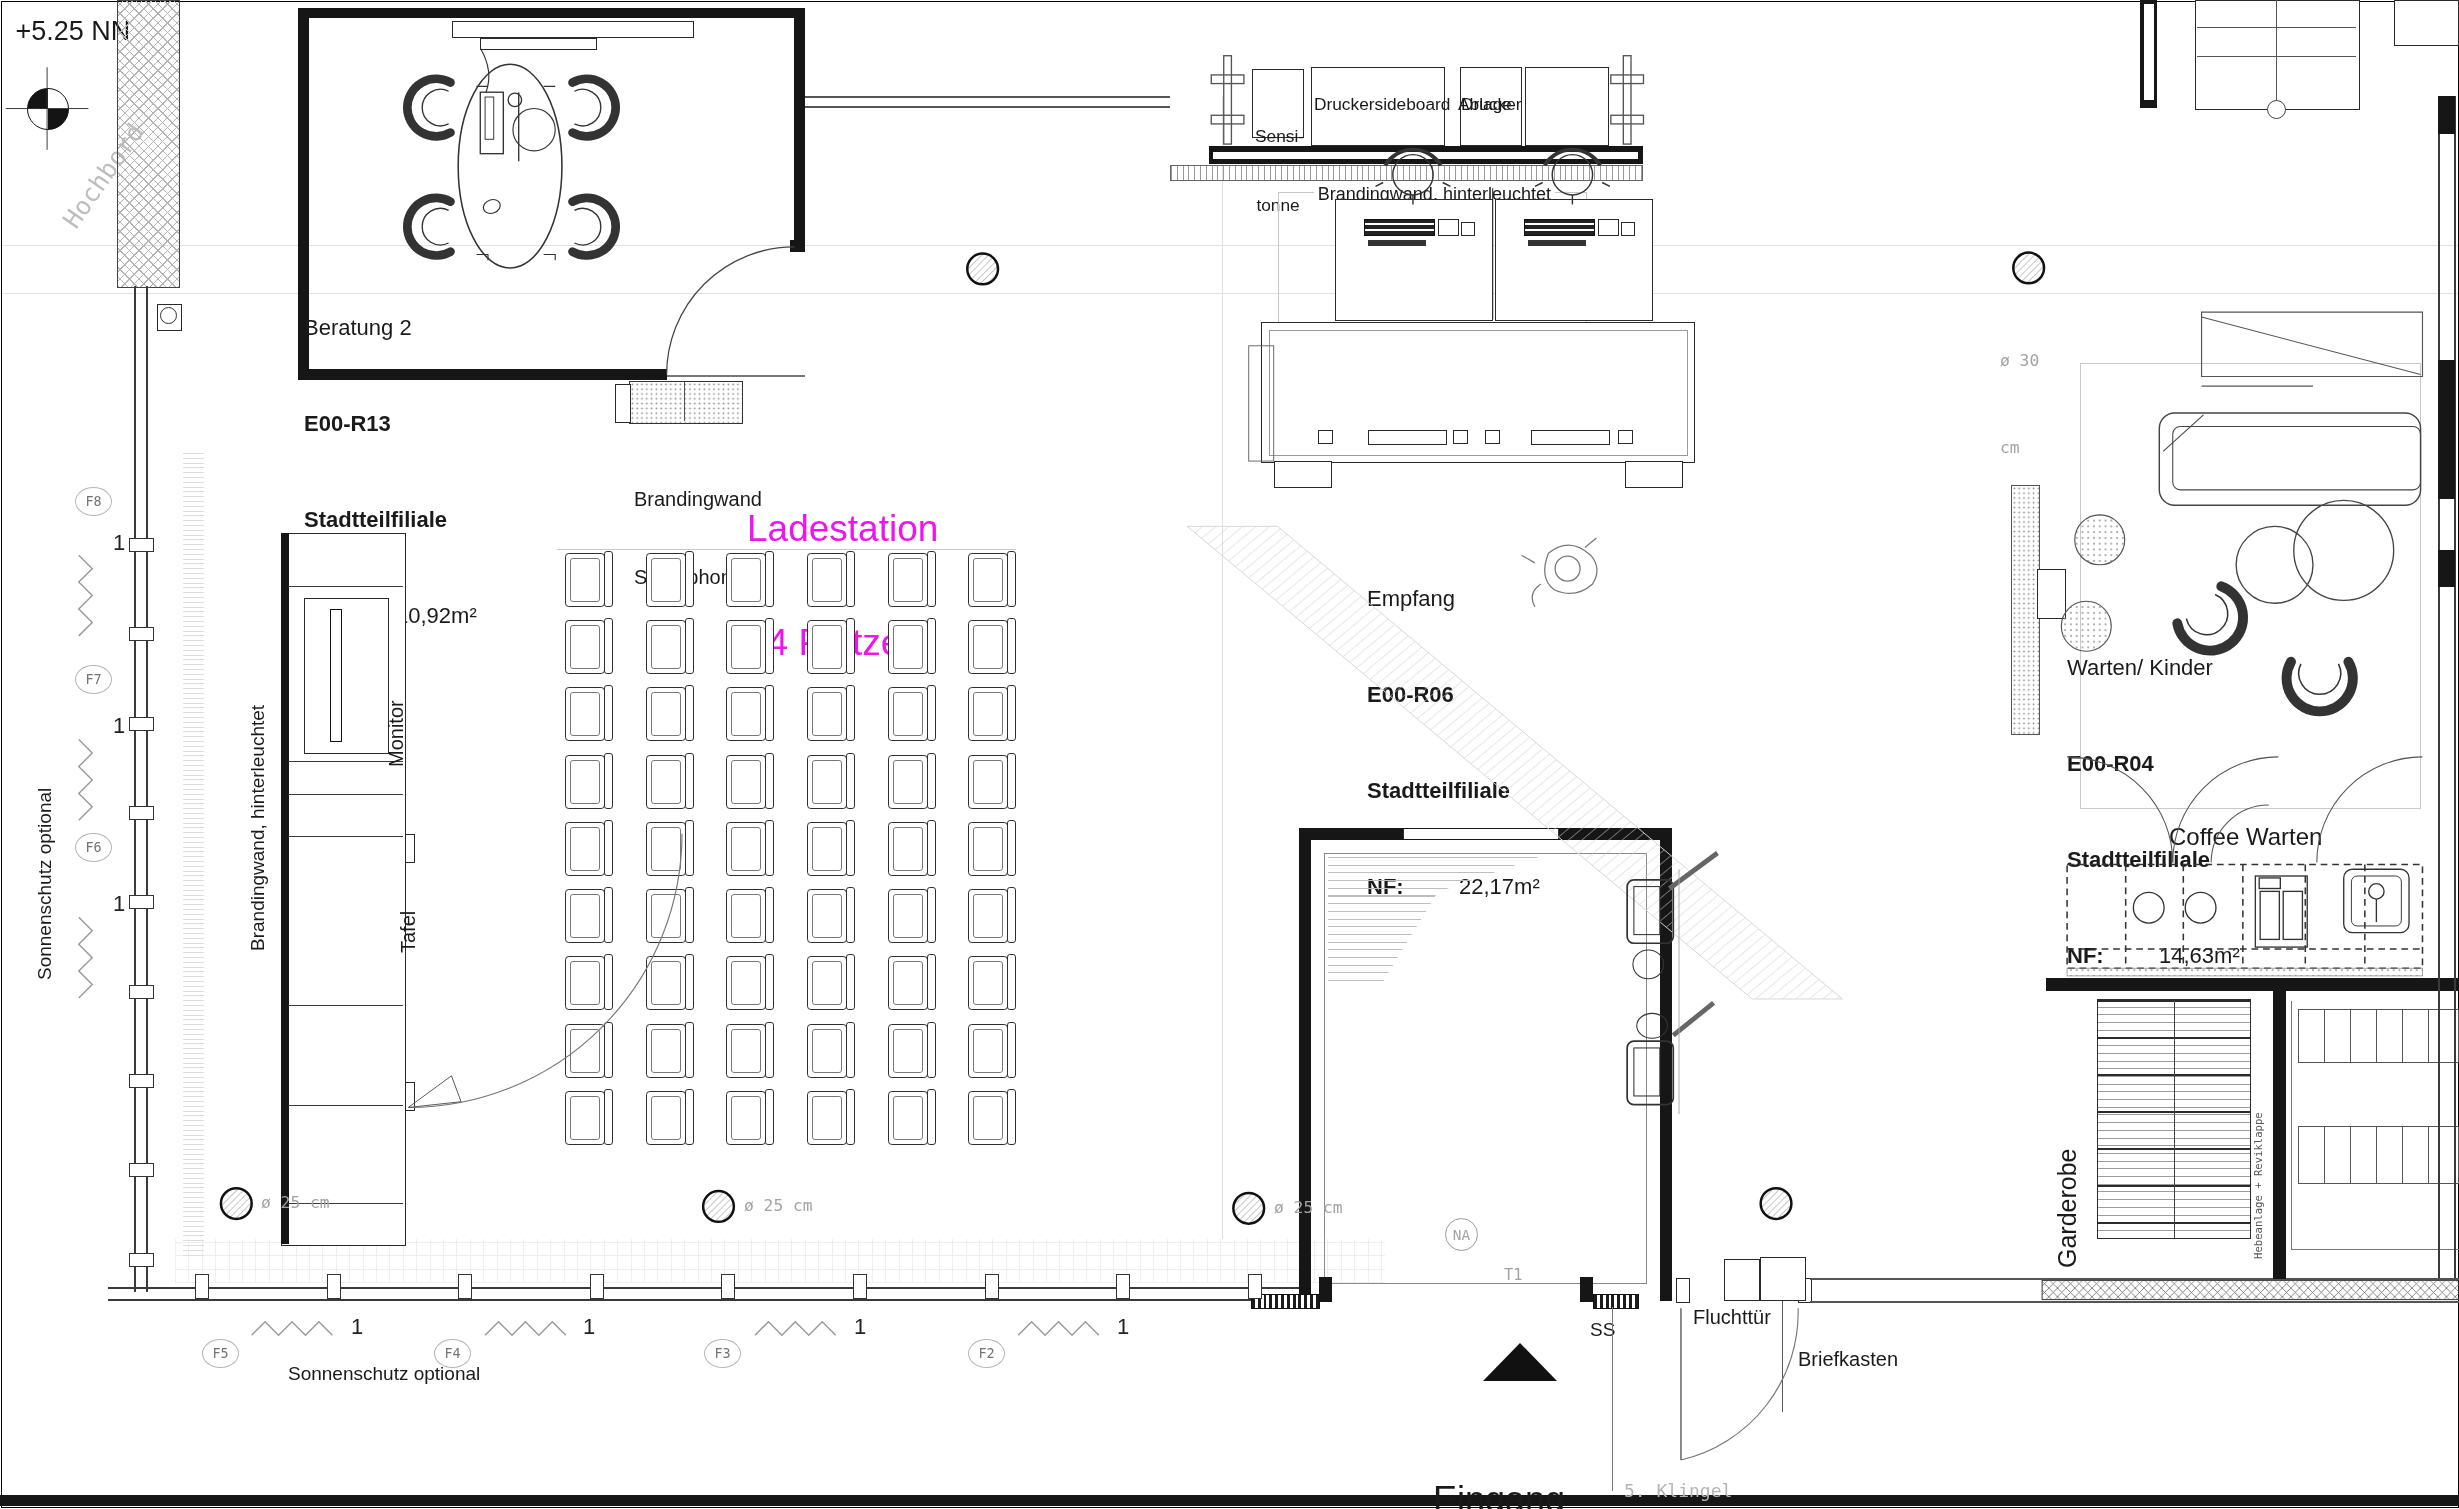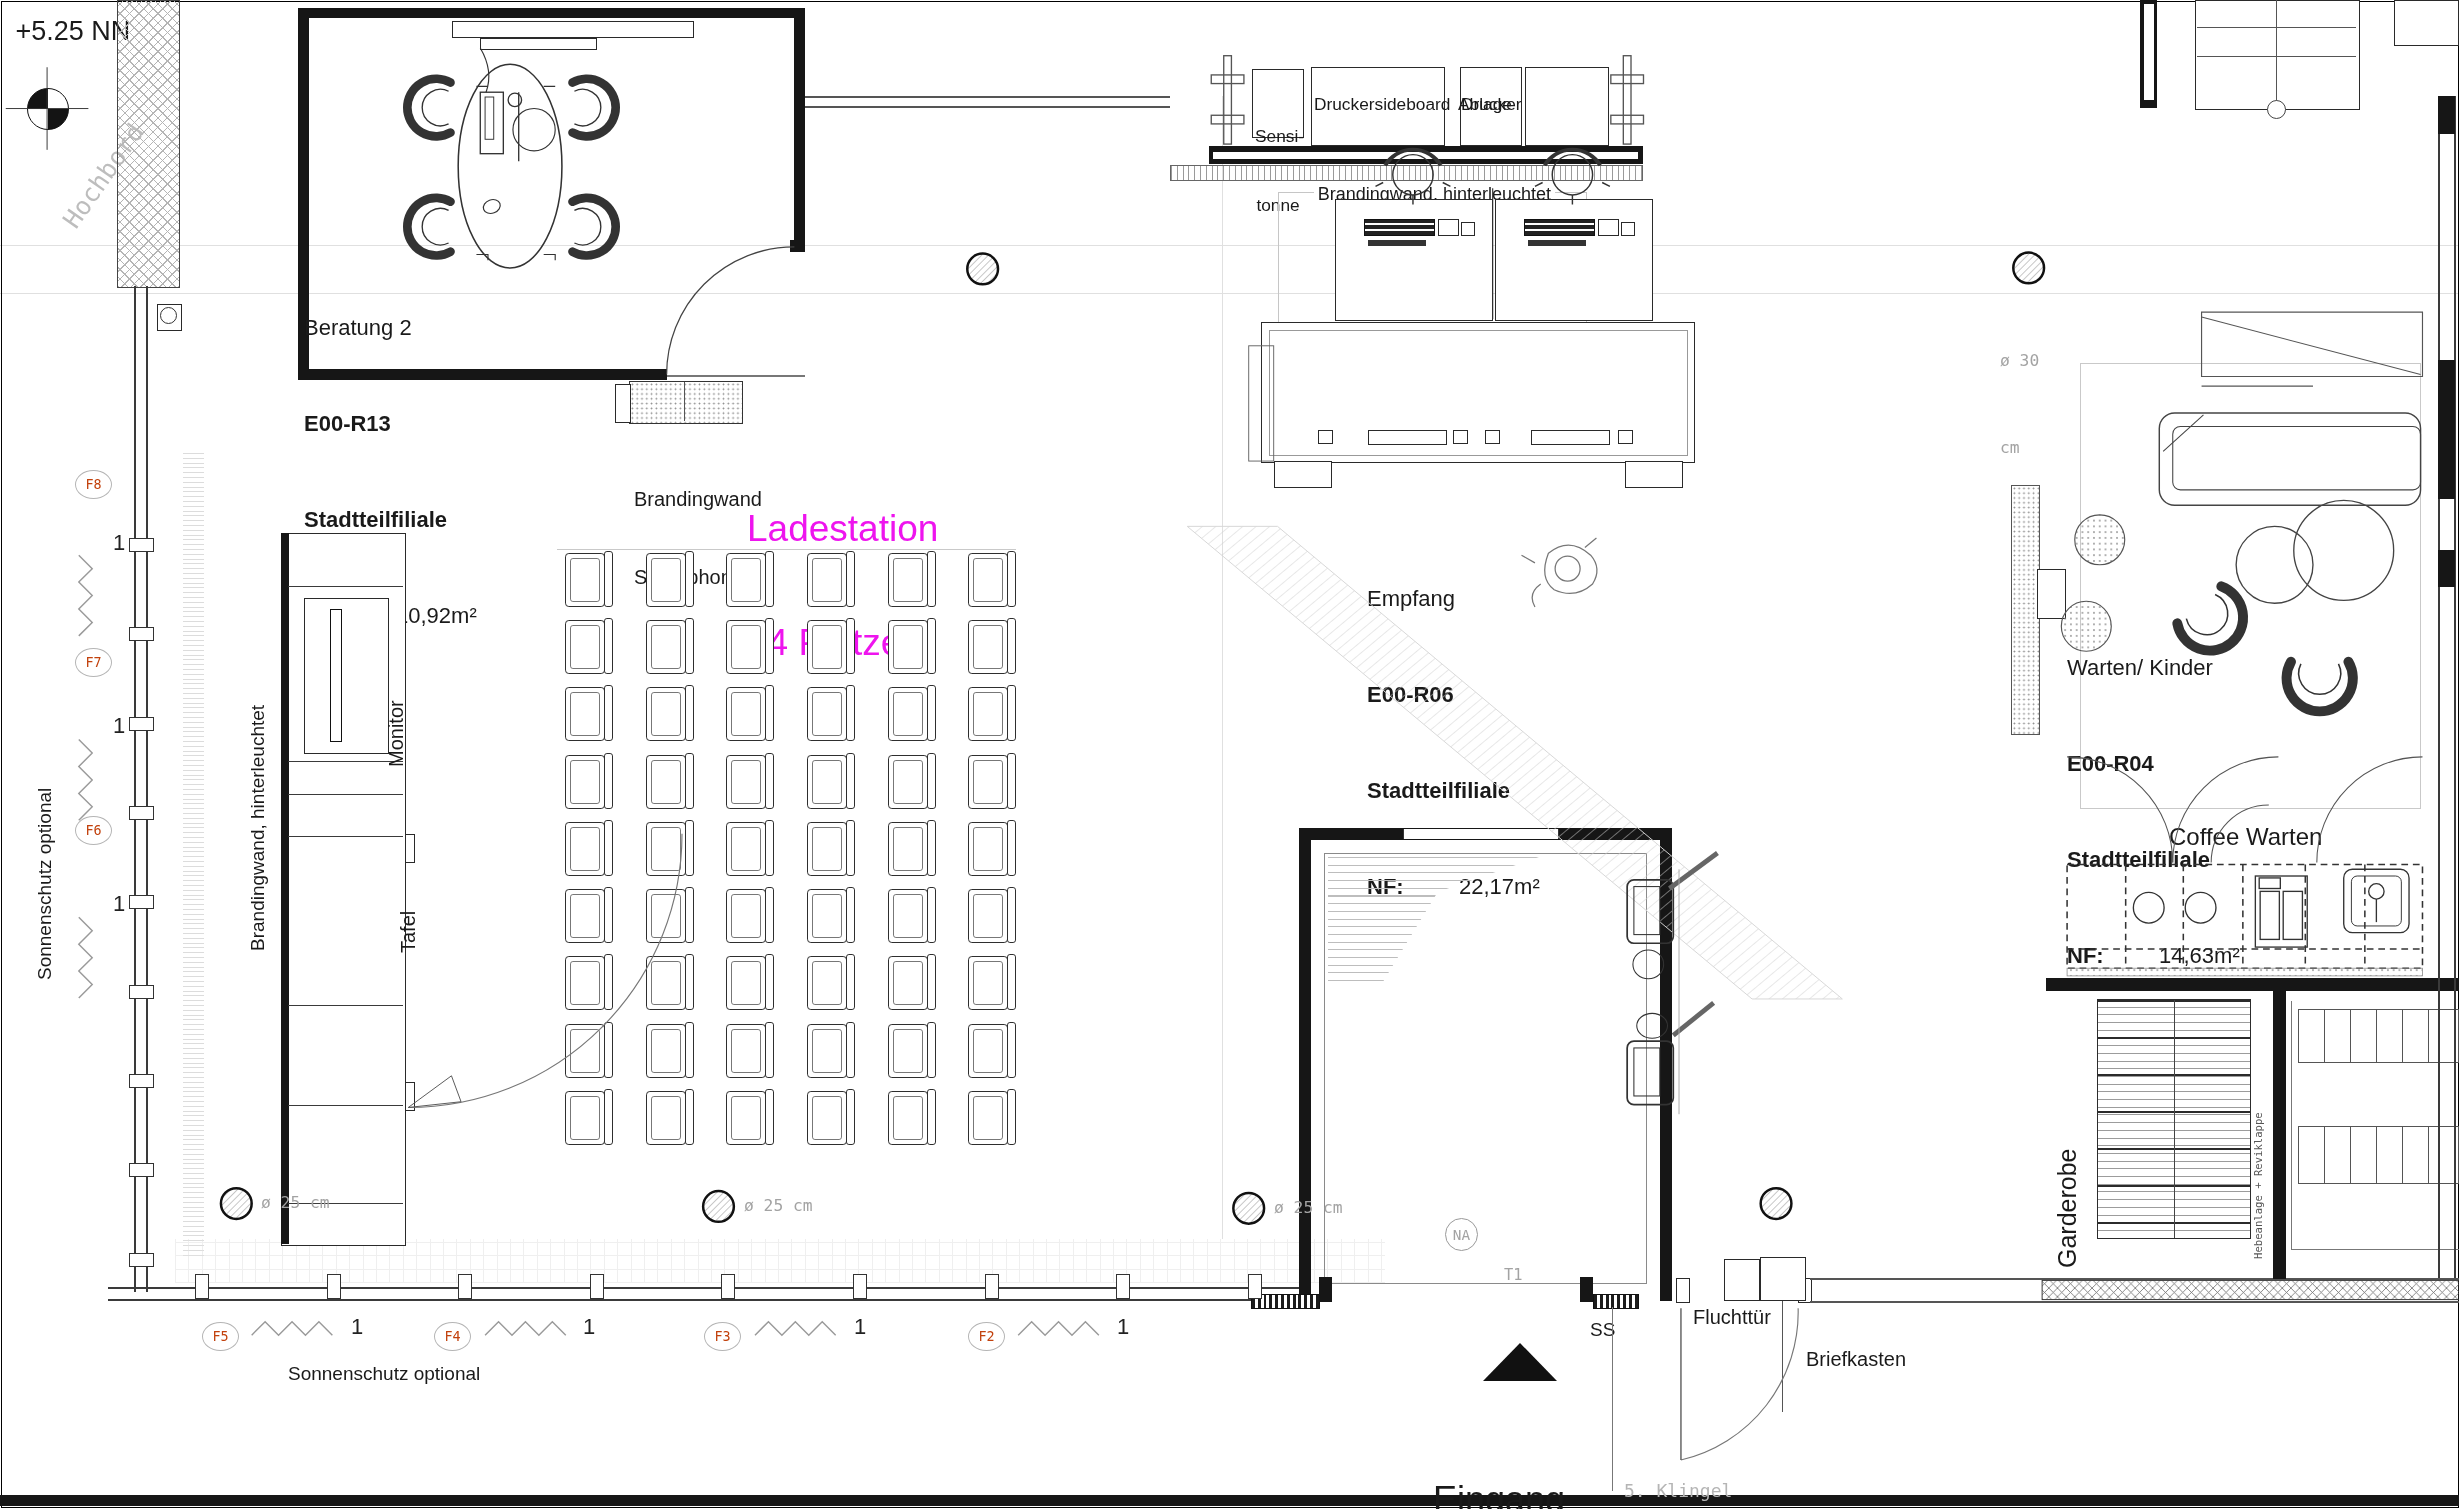--- a/index.html
+++ b/index.html
@@ -11,22 +11,22 @@
   .ln{position:absolute;background:#3a3a3a;}
   .grid{position:absolute;background:#e0e0e0;}
   .lbl{position:absolute;white-space:pre;line-height:1.22;}
   .b{font-weight:bold;}
   .cad{font-family:"DejaVu Sans Mono","Liberation Mono",monospace;color:#a3a3a3;}
   .room{font-size:22px;line-height:32px;}
   .nfval{display:inline-block;}
   .nflab{display:inline-block;width:92px;}
   .vtext{writing-mode:vertical-rl;transform:rotate(180deg);}
   .fmark{position:absolute;width:35px;height:27px;border:1.3px solid #b5b5b5;border-radius:50%;
-         color:#c2410c;font-family:"DejaVu Sans Mono",monospace;font-size:13.4px;display:flex;
-         align-items:center;justify-content:center;background:transparent;}
+         color:#737373;font-family:"DejaVu Sans Mono",monospace;font-size:13.4px;display:flex;
+         align-items:center;justify-content:center;background:transparent;margin-top:17px;}
   .tick1{position:absolute;font-size:22px;color:#222;}
   .chair{position:absolute;width:38px;height:52px;border:1.4px solid #2e2e2e;border-radius:3.8px;background:#fff;}
   .chair::before{content:"";position:absolute;inset:3.8px;border:1px solid #777;border-radius:2.9px;}
   .chair::after{content:"";position:absolute;right:-8.6px;top:-2.9px;width:6.7px;height:54px;
                 border:1.4px solid #2e2e2e;border-radius:2.9px;background:#fff;}
   .mullionH{position:absolute;width:11.5px;height:23px;border:1.3px solid #333;background:#fff;}
   .mullionV{position:absolute;width:23px;height:11.5px;border:1.3px solid #333;background:#fff;}
   .hatchA{position:absolute;border:1px solid #666;
           background:repeating-linear-gradient(90deg,#9a9a9a 0 1px,transparent 1px 5.8px);}
   .dotfill{background-image:radial-gradient(#8a8a8a 0.9px,transparent 1px);background-size:4.8px 4.8px;}
@@ -251,21 +251,21 @@
   <div class="lbl" style="left:1433px;top:1395px;font-size:36px;line-height:42px;">
     <div>Eingang</div>
     
   </div>
   <div class="lbl" style="left:1693px;top:1305px;font-size:20px;">Fluchttür</div>
   <div class="thin" style="left:1676px;top:1278px;width:11.5px;height:23px;"></div>
   <div class="thin" style="left:1798px;top:1278px;width:11.5px;height:23px;"></div>
   <div class="thin" style="left:1724px;top:1259px;width:34px;height:40px;"></div>
   <div class="thin" style="left:1760px;top:1257px;width:44px;height:42px;"></div>
   <div class="ln" style="left:1782px;top:1301px;width:1px;height:111px;background:#555;"></div>
-  <div class="lbl" style="left:1798px;top:1347px;font-size:20px;margin-left:8px;">Briefkasten</div>
+  <div class="lbl" style="left:1798px;top:1347px;font-size:20px;">Briefkasten</div>
   <div class="ln" style="left:1612px;top:1307px;width:1px;height:184px;background:#777;"></div>
   <div class="lbl cad" style="left:1624px;top:1428px;font-size:18px;line-height:25px;color:#b5b5b5;">
     <div>5. Klingel</div>
     
     
   </div>
   <div class="ln" style="left:1810px;top:1278px;width:649px;height:1.9px;background:#555;"></div>
   <div class="ln" style="left:1810px;top:1301px;width:649px;height:1.9px;background:#555;"></div>
 
   <div class="abs" style="left:2080px;top:363px;width:339px;height:444px;border:1px solid #c9c9c9;"></div>

